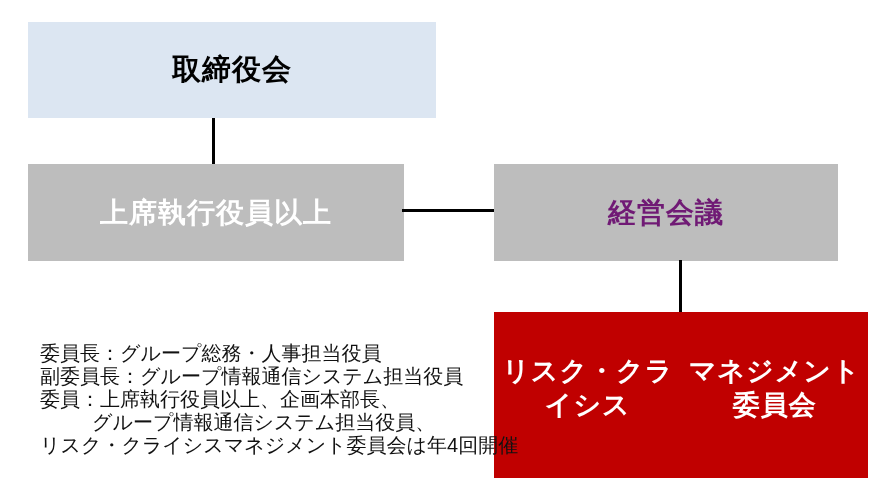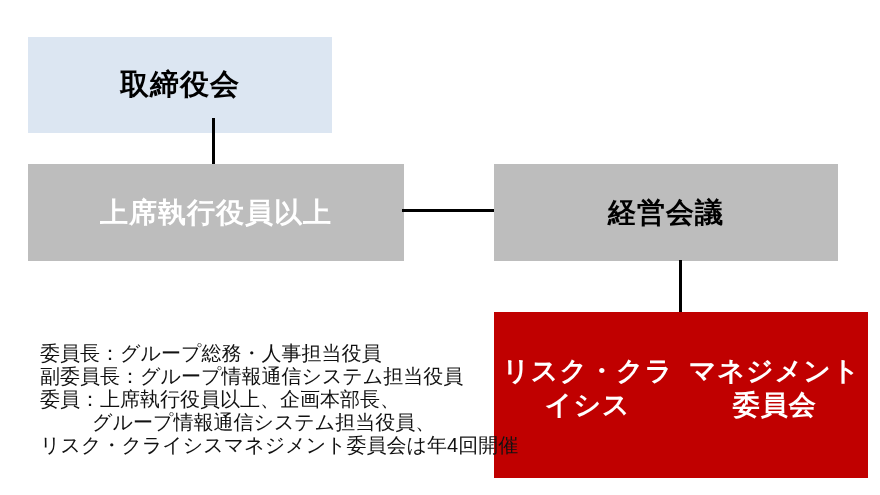--- a/index.html
+++ b/index.html
@@ -19,44 +19,43 @@
     position: absolute;
     display: flex;
     align-items: center;
     justify-content: center;
     text-align: center;
     box-sizing: border-box;
   }
   .box-board {
     left: 28px;
     top: 22px;
-    width: 304px;
+    width: 408px;
     height: 96px;
     color: #000000;
     font-size: 29px;
     font-weight: bold;
     letter-spacing: 1px;
-    margin-top: 15px;
   }
   .box-president {
     left: 28px;
     top: 164px;
     width: 376px;
     height: 97px;
     color: #ffffff;
     font-size: 28px;
     font-weight: bold;
     letter-spacing: 1px;
   }
   .box-meeting {
     left: 494px;
     top: 164px;
     width: 344px;
     height: 97px;
-    color: #000000;
+    color: #701a75;
     font-size: 28px;
     font-weight: bold;
     letter-spacing: 1px;
   }
   .box-committee {
     left: 494px;
     top: 312px;
     width: 374px;
     height: 166px;
     flex-direction: row;

